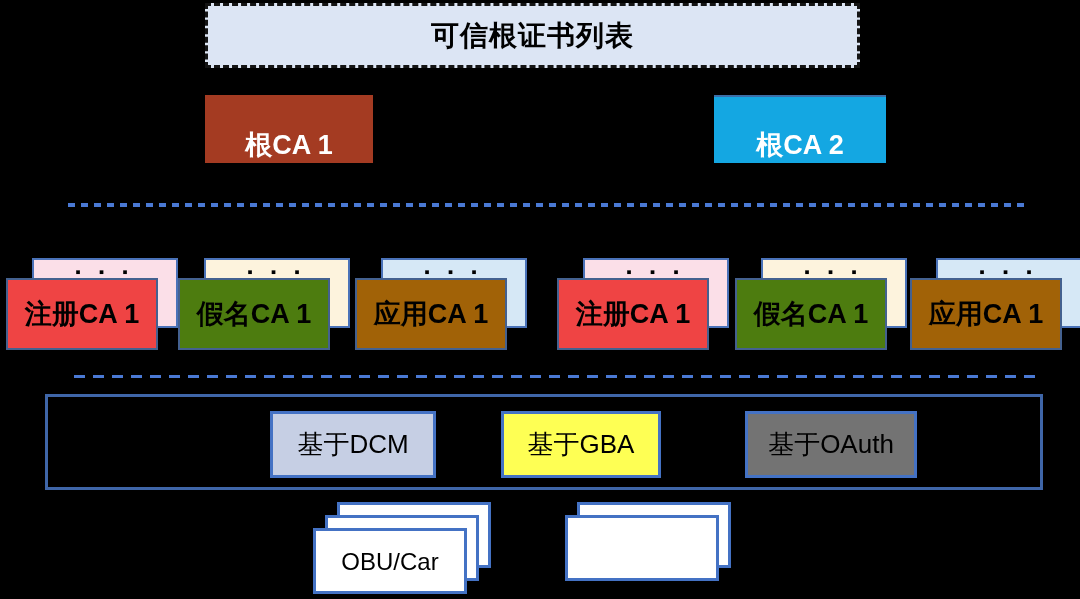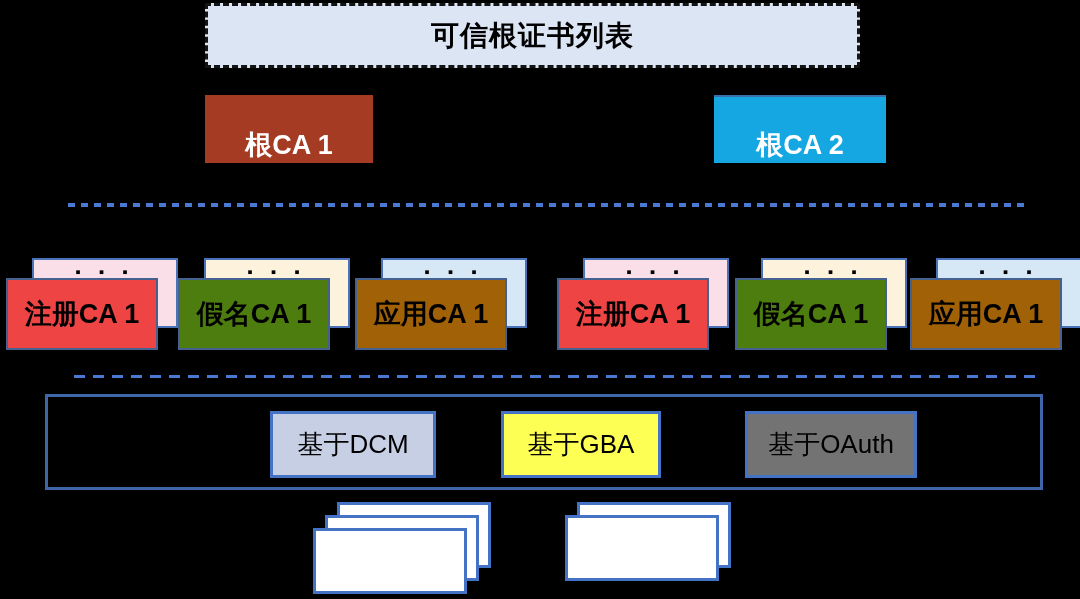--- a/index.html
+++ b/index.html
@@ -163,18 +163,19 @@
   </div>
   <div class="auth-box auth-oauth">
     <span>基于OAuth</span>
   </div>
 </div>
 
 <div class="abs device-group device-obu">
   <div class="device-layer layer3"></div>
   <div class="device-layer layer2"></div>
   <div class="device-layer device-front">
+    <span>OBU/Car</span>
   </div>
 </div>
 <div class="abs device-group device-rsu">
   <div class="device-layer layer3"></div>
   <div class="device-layer layer2"></div>
 </div>
 
 </body></html>

